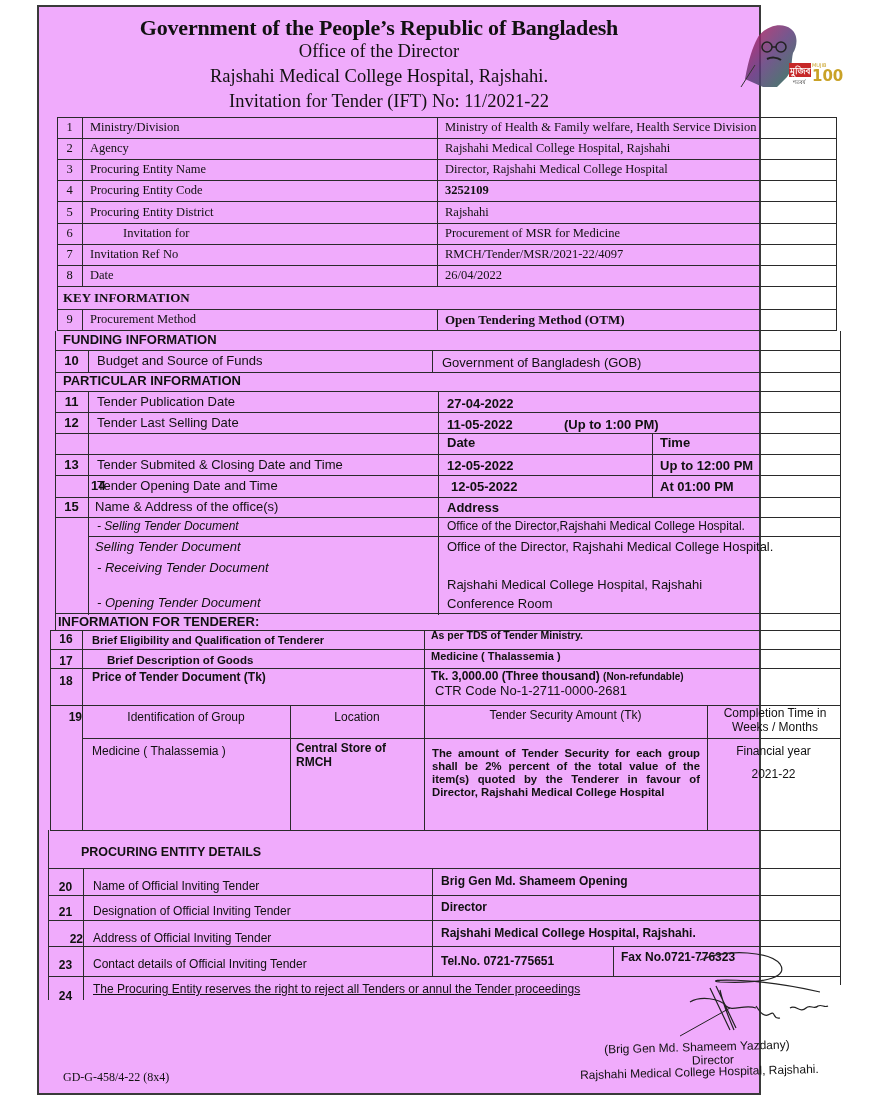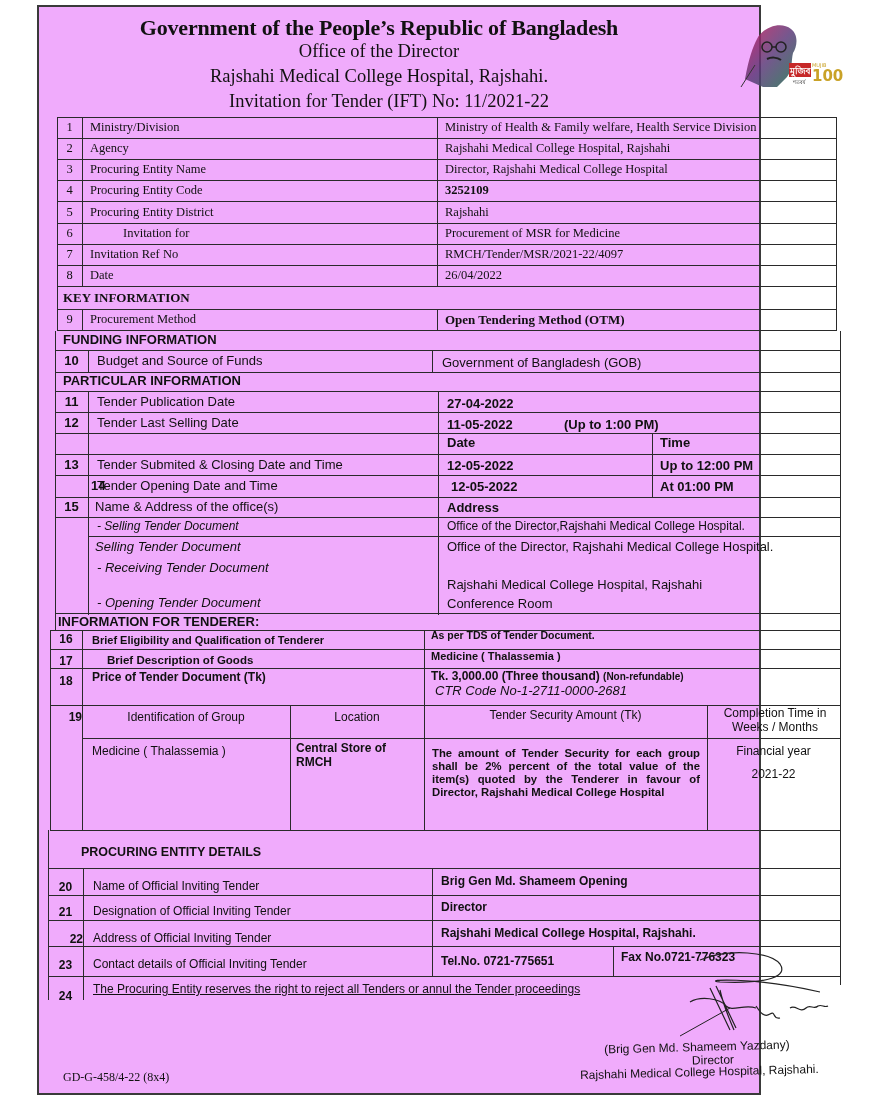--- a/index.html
+++ b/index.html
@@ -183,35 +183,35 @@
 <div class="hline" style="left:55px;top:613px;width:786px;"></div>
 
 <div class="sec" style="left:58px;top:614px;">INFORMATION FOR TENDERER:</div>
 <div class="hline" style="left:50px;top:630px;width:791px;"></div>
 <div class="vline" style="left:50px;top:630px;height:200px;"></div>
 <div class="vline" style="left:82px;top:630px;height:200px;"></div>
 <div class="vline" style="left:424px;top:630px;height:76px;"></div>
 
 <div class="txt sans b t2" style="left:50px;top:632px;width:32px;text-align:center;">16</div>
 <div class="txt sans b" style="left:92px;top:634px;font-size:11px;">Brief Eligibility and Qualification of Tenderer</div>
-<div class="txt sans b" style="left:431px;top:629px;font-size:10.5px;">As per TDS of Tender Document.</div>
+<div class="txt sans b" style="left:431px;top:629px;font-size:10.5px;">As per TDS of Tender Ministry.</div>
 <div class="hline" style="left:50px;top:649px;width:791px;"></div>
 
 <div class="txt sans b t2" style="left:50px;top:654px;width:32px;text-align:center;">17</div>
 <div class="txt sans b" style="left:92px;top:654px;font-size:11.5px;padding-left:15px;">Brief Description of Goods</div>
 <div class="txt sans b" style="left:431px;top:650px;font-size:11px;">Medicine  ( Thalassemia )</div>
 <div class="hline" style="left:50px;top:668px;width:791px;"></div>
 
 <div class="txt sans b t2" style="left:50px;top:674px;width:32px;text-align:center;">18</div>
 <div class="txt sans b" style="left:92px;top:670px;font-size:12px;">Price of Tender Document (Tk)</div>
 <div class="txt sans b" style="left:431px;top:669px;font-size:12px;">
   <span>Tk. 3,000.00 (Three thousand)</span>
   <span style="font-size:10px;">(Non-refundable)</span>
 </div>
-<div class="txt sans" style="left:435px;top:683px;font-size:13px;font-style:italic;">CTR Code No-1-2711-0000-2681</div>
+<div class="txt sans" style="left:435px;top:683px;font-size:13px;">CTR Code No-1-2711-0000-2681</div>
 <div class="hline" style="left:50px;top:705px;width:791px;"></div>
 
 <div class="vline" style="left:290px;top:705px;height:126px;"></div>
 <div class="vline" style="left:424px;top:705px;height:126px;"></div>
 <div class="vline" style="left:707px;top:705px;height:126px;"></div>
 <div class="txt sans b t2" style="left:50px;top:710px;width:32px;text-align:right;">19</div>
 <div class="txt sans t2" style="left:82px;top:710px;width:208px;text-align:center;">Identification of Group</div>
 <div class="txt sans t2" style="left:290px;top:710px;width:134px;text-align:center;">Location</div>
 <div class="txt sans t2" style="left:424px;top:708px;width:283px;text-align:center;">Tender Security Amount (Tk)</div>
 <div class="txt sans t2 wrap" style="left:710px;top:706px;width:130px;text-align:center;line-height:14px;">Completion Time in Weeks / Months</div>

